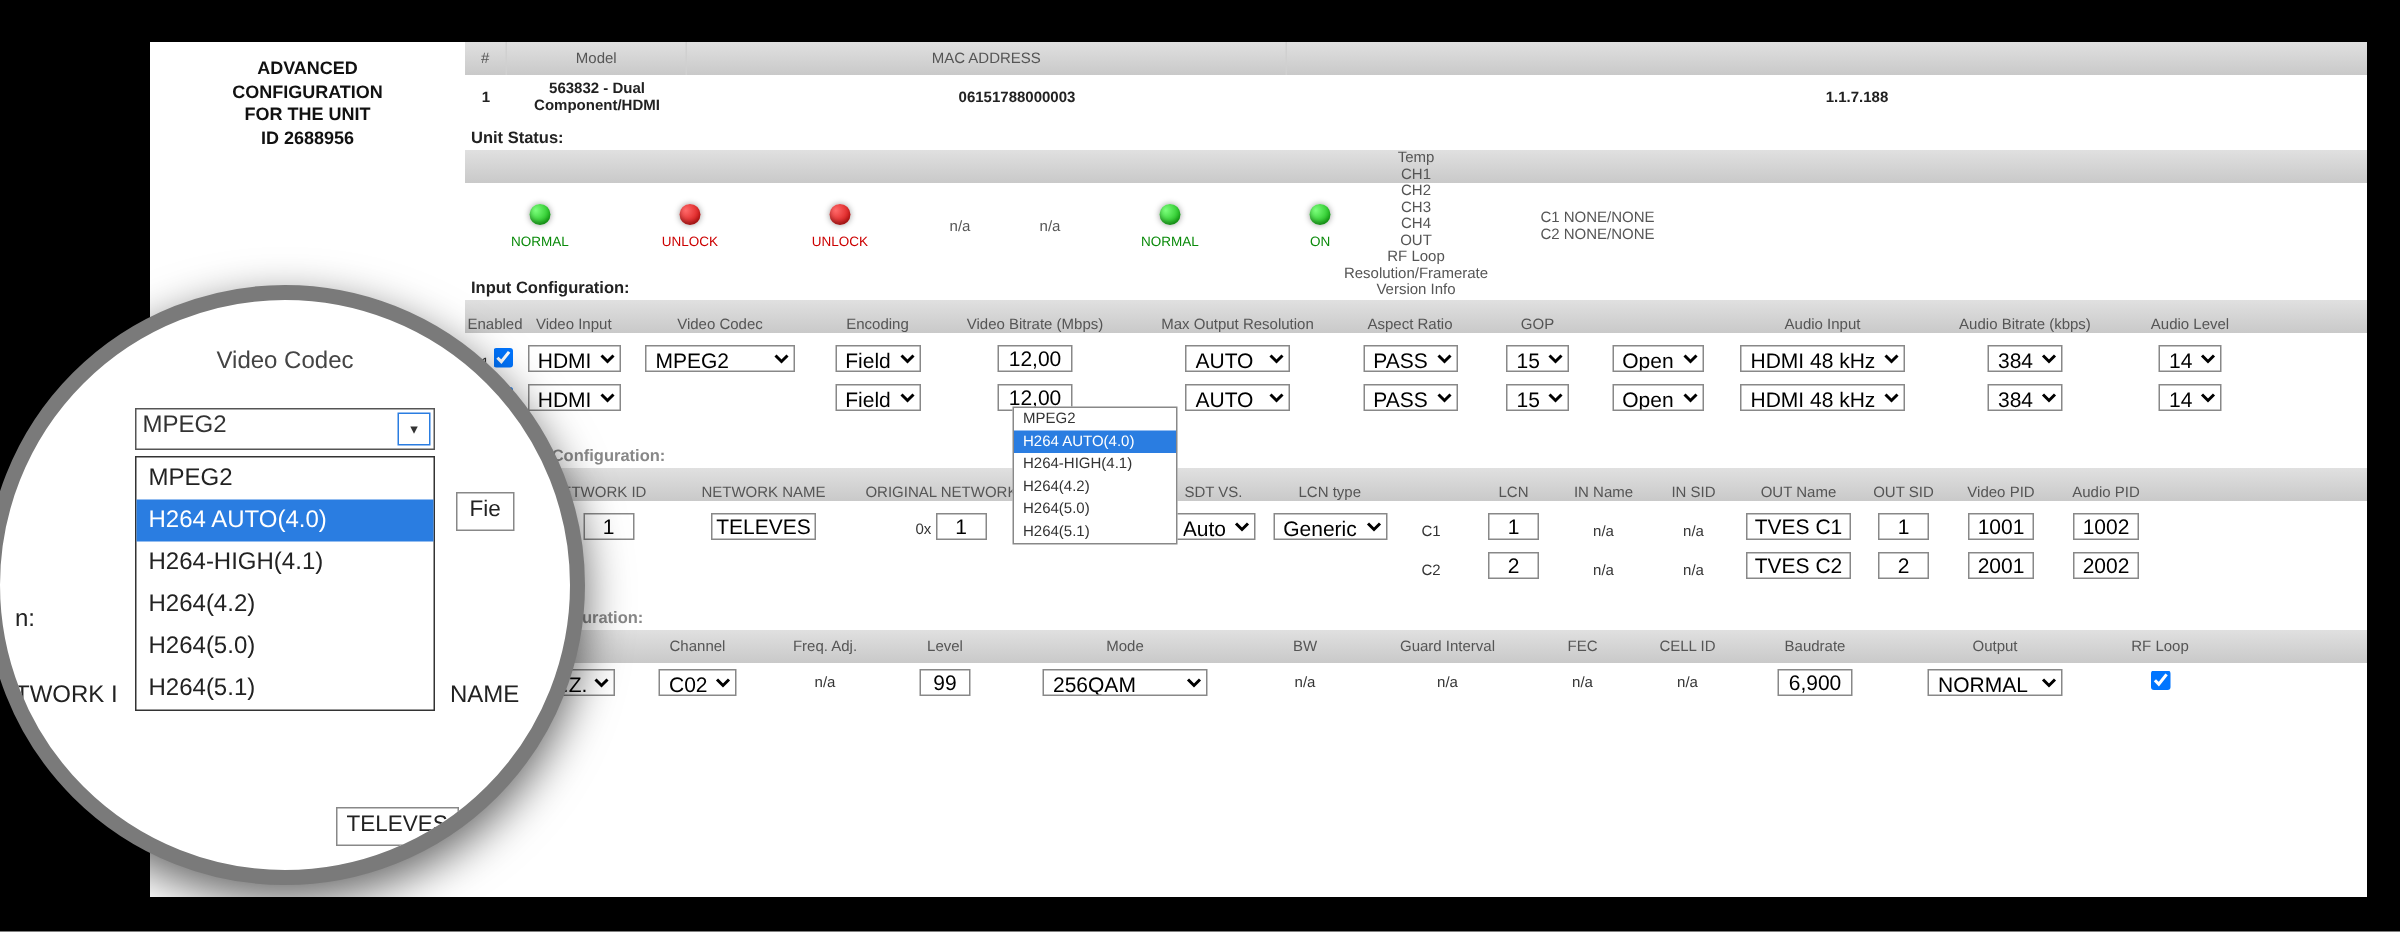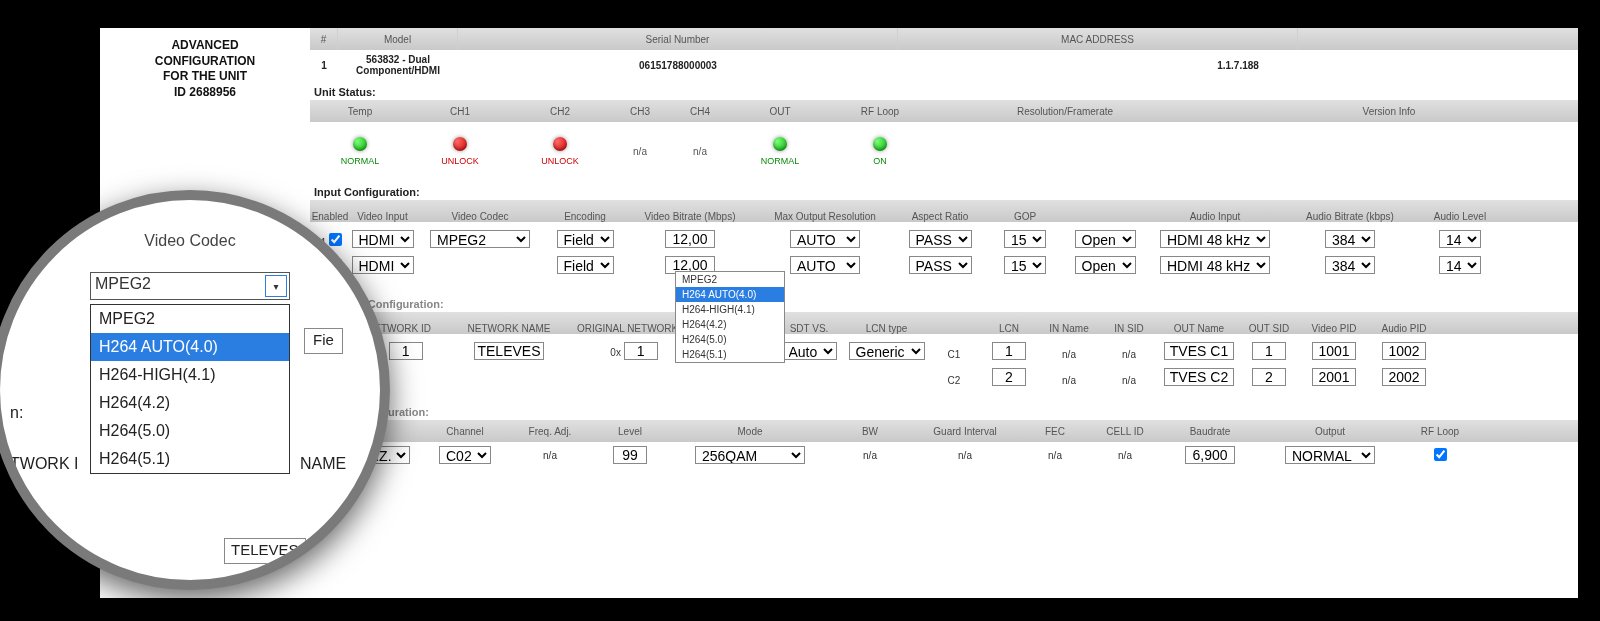--- a/index.html
+++ b/index.html
@@ -60,21 +60,21 @@
   color: #222;
 }
 .data-row > div { text-align:center; }
 .data-row .c1{width:28px}.data-row .c2{width:120px;font-weight:bold;line-height:1.1}.data-row .c3{width:440px}.data-row .c4{width:400px}.data-row .c5{flex:1}
 .section-label {
   font-weight: bold;
   font-size: 11px;
   padding: 6px 4px 2px;
   color: #222;
 }
-.status-hdr { display:flex; background: linear-gradient(#e0e0e0,#c9c9c9); height:22px; align-items:center; font-size:10px; color:#555; }
+.status-hdr { display:flex; background: linear-gradient(#e0e0e0,#c9c9c9); height:22px; align-items:center; font-size:10px; color:#555;flex-direction:column; }
 .status-hdr > div{text-align:center}
 .status-row { display:flex; height:58px; align-items:center; font-size:10px; color:#555;}
 .status-row > div{text-align:center}
 .st .s1{width:100px}.st .s2{width:100px}.st .s3{width:100px}.st .s4{width:60px}.st .s5{width:60px}.st .s6{width:100px}.st .s7{width:100px}.st .s8{width:270px}.st .s9{flex:1}
 .led { width:14px;height:14px;border-radius:50%;display:inline-block;margin-bottom:3px;box-shadow:0 0 4px rgba(0,0,0,.4), inset 0 -2px 3px rgba(0,0,0,.3);}
 .led.green{background:radial-gradient(circle at 30% 30%,#7cff7c,#0a0);}
 .led.red{background:radial-gradient(circle at 30% 30%,#ff6a6a,#c00);}
 .led-label{display:block;font-size:9px;}
 .input-hdr,.input-row,.tx-hdr,.tx-row{display:flex;align-items:flex-end;font-size:10px;}
 .input-hdr{background:linear-gradient(#e0e0e0,#c9c9c9);height:22px;color:#555;}
@@ -129,21 +129,20 @@
     <span>CONFIGURATION</span><br>
     <span>FOR THE UNIT</span><br>
     <span>ID 2688956</span>
   </div>
 
   <div class="content">
 
     <div class="hdr-row top">
       <div class="c1">#</div>
       <div class="c2">Model</div>
-      <div class="c3">Serial Number</div>
       <div class="c4">MAC ADDRESS</div>
     </div>
     <div class="data-row top">
       <div class="c1">1</div>
       <div class="c2">563832 - Dual Component/HDMI</div>
       <div class="c3">06151788000003</div>
       <div class="c5">1.1.7.188</div>
     </div>
 
     <div class="section-label">Unit Status:</div>
@@ -159,20 +158,21 @@
       <div class="s9">Version Info</div>
     </div>
     <div class="status-row st">
       <div class="s1"><span class="led green"></span><span class="led-label normal">NORMAL</span></div>
       <div class="s2"><span class="led red"></span><span class="led-label unlock">UNLOCK</span></div>
       <div class="s3"><span class="led red"></span><span class="led-label unlock">UNLOCK</span></div>
       <div class="s4">n/a</div>
       <div class="s5">n/a</div>
       <div class="s6"><span class="led green"></span><span class="led-label normal">NORMAL</span></div>
       <div class="s7"><span class="led green"></span><span class="led-label on">ON</span></div>
+      <div class="s8"><span>C1 NONE/NONE</span><br><span>C2 NONE/NONE</span></div>
     </div>
 
     <div class="section-label">Input Configuration:</div>
     <div class="input-hdr in">
       <div class="i0">Enabled</div>
       <div class="i1">Video Input</div>
       <div class="i2">Video Codec</div>
       <div class="i3">Encoding</div>
       <div class="i4">Video Bitrate (Mbps)</div>
       <div class="i5">Max Output Resolution</div>

